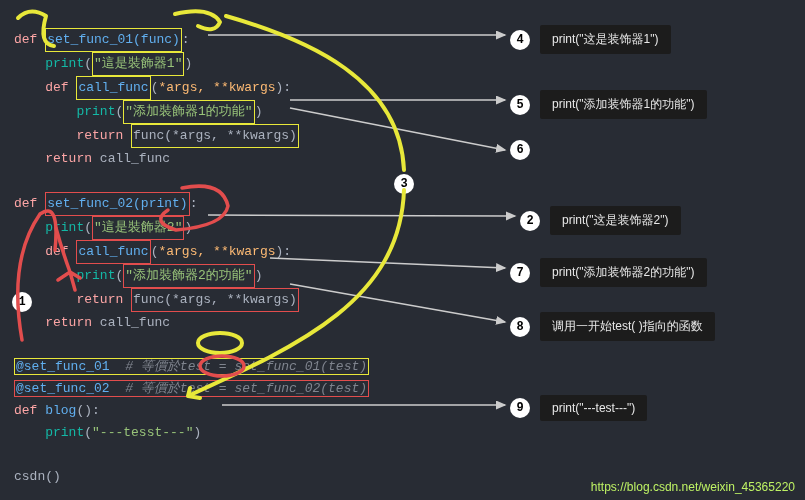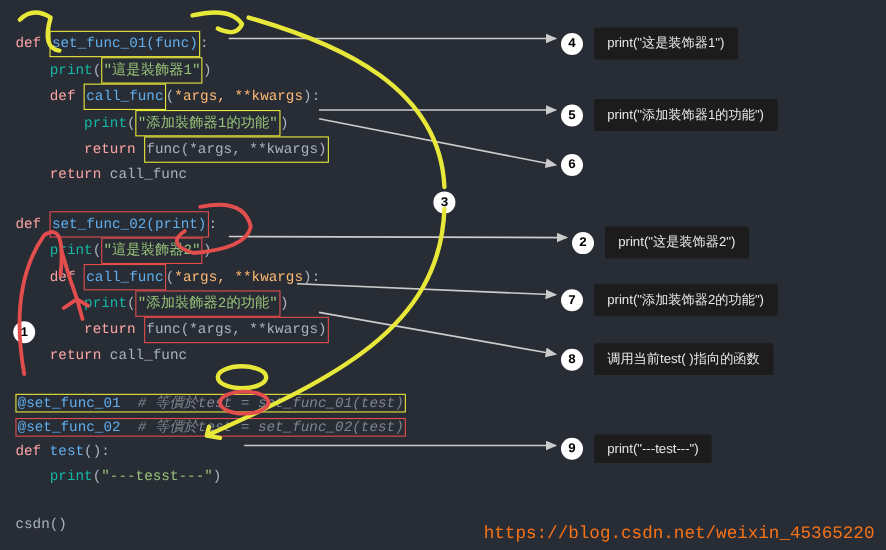--- a/index.html
+++ b/index.html
@@ -11,21 +11,21 @@
 .str{color:#98c379}
 .par{color:#fdba74}
 .cm{color:#7f848e;font-style:italic}
 .tx{color:#abb2bf}
 .box{display:inline-block;padding:0 1px;border:1px solid}
 .by{border-color:#e8e83a}
 .br{border-color:#e24d4d}
 .step{position:absolute;display:flex;align-items:center}
 .bullet{width:20px;height:20px;border-radius:50%;background:#fff;color:#000;font-size:12px;font-weight:bold;display:flex;align-items:center;justify-content:center;margin-right:10px;flex:none}
 .label{background:#1c1c1c;color:#e8e8e8;padding:6px 12px;font-size:12px;font-family:Arial,'Microsoft YaHei',sans-serif;border-radius:2px}
-.watermark{position:absolute;right:10px;bottom:6px;color:#f97316;font-size:16px;font-family:Liberation Mono, monospace}
+.watermark{position:absolute;right:10px;bottom:6px;color:#bef264;font-size:12px;font-family:Liberation Sans, sans-serif}
 svg.overlay{position:absolute;left:0;top:0;pointer-events:none}
 .arrow-line{stroke:#ccc;stroke-width:1.5;fill:none}
 .arrow-head{fill:#ccc}
 .marker-y{stroke:#e8e83a;stroke-width:4;fill:none;stroke-linecap:round;stroke-linejoin:round}
 .marker-r{stroke:#e24d4d;stroke-width:3.5;fill:none;stroke-linecap:round;stroke-linejoin:round}
 .num-free{position:absolute;width:20px;height:20px;border-radius:50%;background:#fff;color:#000;font-size:12px;font-weight:bold;display:flex;align-items:center;justify-content:center}
 </style>
 </head>
 <body>
 
@@ -41,21 +41,21 @@
 <span></span>
 <span><span class="kw">def </span><span class="box br fn">set_func_02(print)</span><span class="tx">:</span></span>
 <span><span>    </span><span class="bi">print</span><span class="tx">(</span><span class="box br str">"這是裝飾器2"</span><span class="tx">)</span></span>
 <span><span>    </span><span class="kw">def </span><span class="box br fn">call_func</span><span class="tx">(</span><span class="par">*args, **kwargs</span><span class="tx">):</span></span>
 <span><span>        </span><span class="bi">print</span><span class="tx">(</span><span class="box br str">"添加裝飾器2的功能"</span><span class="tx">)</span></span>
 <span><span>        </span><span class="kw">return </span><span class="box br tx">func(*args, **kwargs)</span></span>
 <span><span>    </span><span class="kw">return </span><span class="tx">call_func</span></span>
 <span></span>
 <span class="box by" style="display:inline"><span class="fn">@set_func_01</span><span class="cm">  # 等價於test = set_func_01(test)</span></span>
 <span class="box br" style="display:inline"><span class="fn">@set_func_02</span><span class="cm">  # 等價於test = set_func_02(test)</span></span>
-<span><span class="kw">def </span><span class="fn">test</span><span class="tx">():</span></span>
+<span><span class="kw">def </span><span class="fn">blog</span><span class="tx">():</span></span>
 <span><span>    </span><span class="bi">print</span><span class="tx">(</span><span class="str">"---tesst---"</span><span class="tx">)</span></span>
 <span></span>
 <span class="tx">csdn()</span>
 </div>
 
 <div class="num-free" style="left:12px;top:292px">1</div>
 <div class="num-free" style="left:394px;top:174px">3</div>
 
 <div class="step" style="left:510px;top:25px">
       <span class="bullet">4</span>
@@ -71,21 +71,21 @@
 <div class="step" style="left:520px;top:206px">
       <span class="bullet">2</span>
       <span class="label">print("这是装饰器2")</span>
     </div>
 <div class="step" style="left:510px;top:258px">
       <span class="bullet">7</span>
       <span class="label">print("添加装饰器2的功能")</span>
     </div>
 <div class="step" style="left:510px;top:312px">
       <span class="bullet">8</span>
-      <span class="label">调用当前test( )指向的函数</span>
+      <span class="label">调用一开始test( )指向的函数</span>
     </div>
 <div class="step" style="left:510px;top:395px">
       <span class="bullet">9</span>
       <span class="label">print("---test---")</span>
     </div>
 
 <svg class="overlay" width="805" height="500">
   <defs>
     <marker id="ah" markerWidth="8" markerHeight="8" refX="6" refY="3" orient="auto">
           <path d="M0,0 L7,3 L0,6 Z" class="arrow-head"></path>

